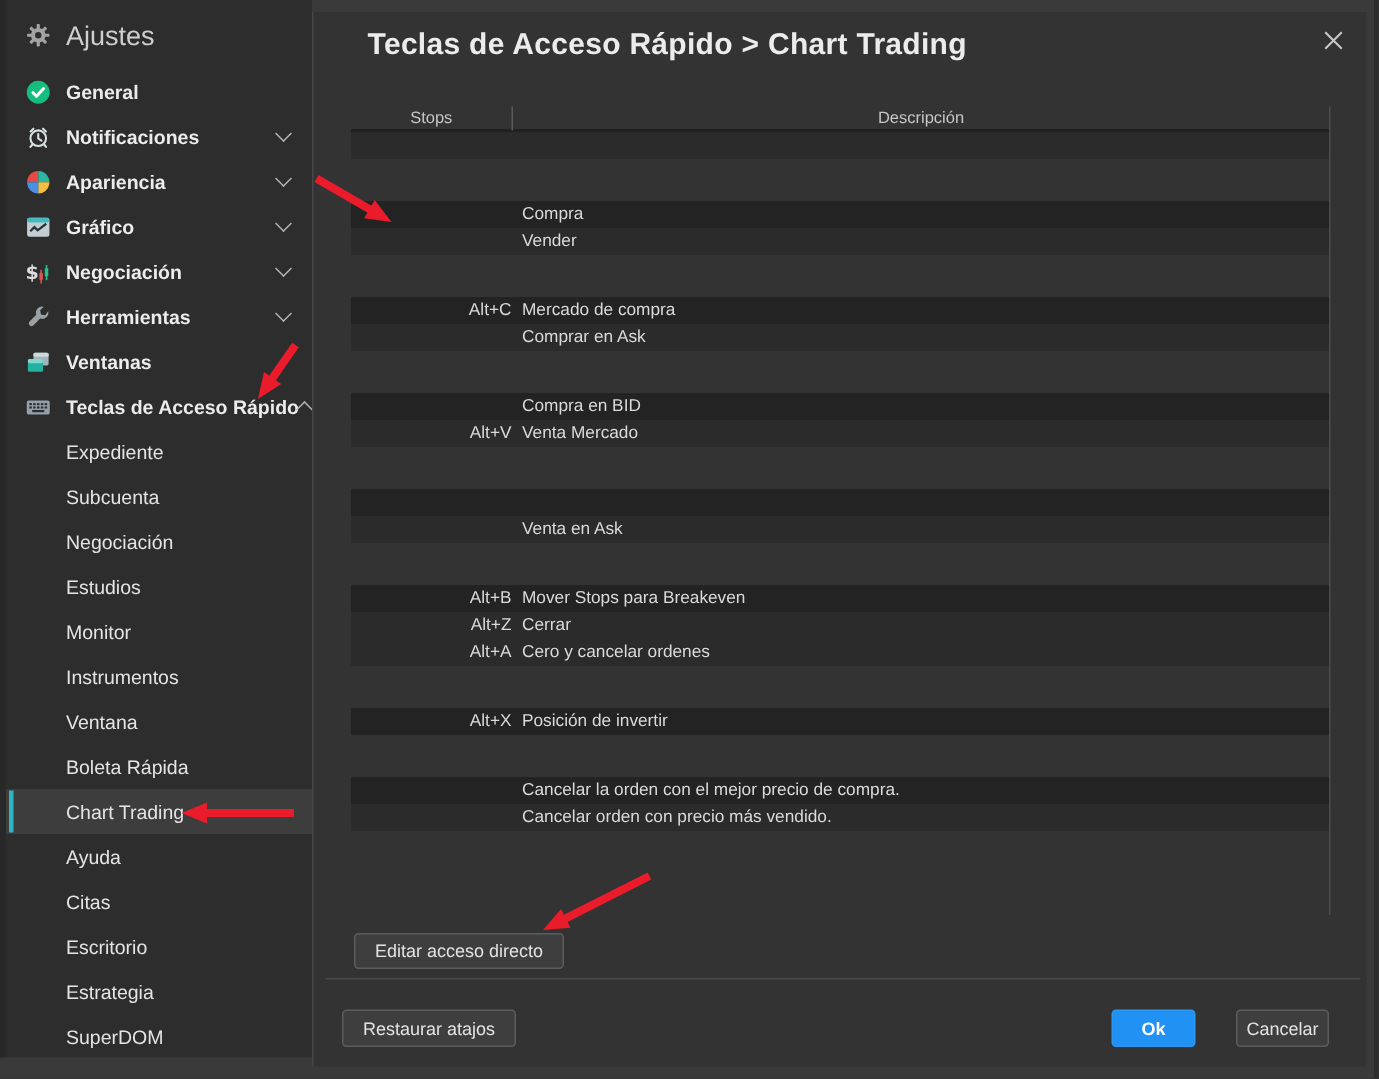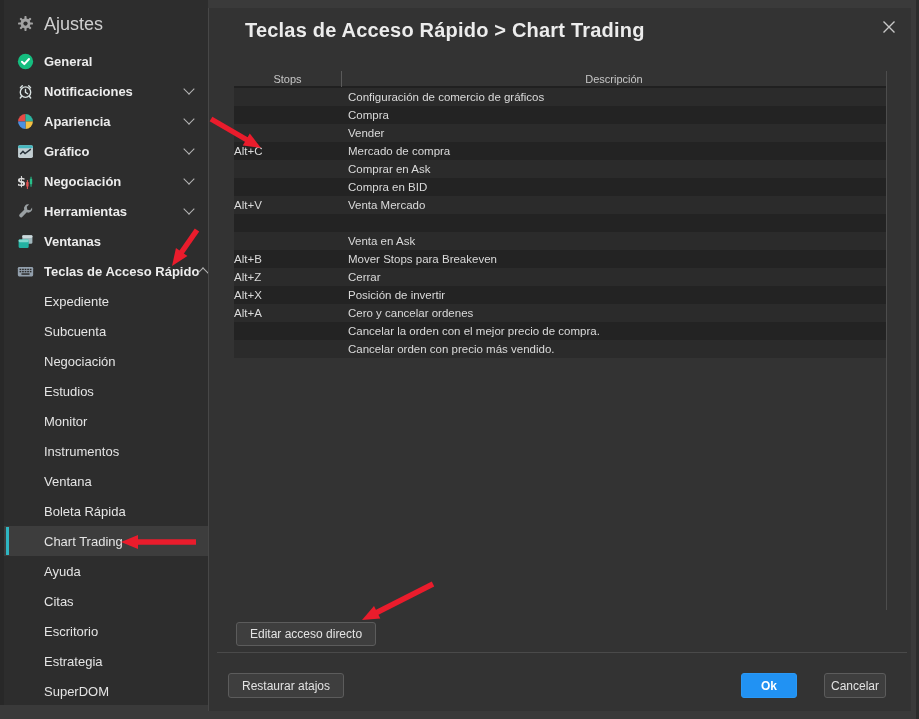--- a/index.html
+++ b/index.html
@@ -37,22 +37,22 @@
   .dialog-title{position:absolute;left:36px;top:11px;font-size:20px;font-weight:600;color:#ececec;letter-spacing:0.2px;}
   .close-btn{position:absolute;right:13px;top:10px;width:18px;height:18px;display:flex;align-items:center;justify-content:center;cursor:default;}
 
   .list{position:absolute;left:25px;top:63px;width:653px;height:539px;border-right:1px solid #4d4d4d;box-sizing:border-box;}
   .list-header{display:grid;grid-template-columns:107px 1fr;height:17px;line-height:16px;
     font-size:11px;color:#c6c6c6;border-bottom:2px solid #202020;box-sizing:border-box;}
   .list-header .col-shortcut{text-align:center;}
   .list-header .col-desc{text-align:center;border-left:1px solid #5a5a5a;}
   .srow{display:grid;grid-template-columns:107px 1fr;height:18px;line-height:18px;font-size:11.5px;color:#dadada;}
   .srow.odd{background:#2b2b2b;}
-  .srow.even{background:#232323;}
-  .cell-shortcut{text-align:left;white-space:nowrap;}
+  .srow.even{background:#232323;margin-top:28px;}
+  .cell-shortcut{text-align:right;white-space:nowrap;}
   .cell-desc{padding-left:7px;white-space:nowrap;overflow:hidden;}
 
   .btn{background:#3e3e3e;border:1px solid #5c5c5c;border-radius:3px;color:#e3e3e3;
     font-size:12px;font-family:inherit;cursor:default;}
   .edit-btn{position:absolute;left:27px;top:614px;height:24px;padding:0 13px;}
   .footer-divider{position:absolute;left:8px;right:4px;top:644px;height:1px;background:#4a4a4a;}
   .restore-btn{position:absolute;left:19px;top:665px;height:25px;padding:0 13px;}
   .ok-btn{position:absolute;left:532px;top:665px;width:56px;height:25px;
     background:#2192f3;border:1px solid #2a98f5;border-radius:3px;
     color:#ffffff;font-weight:700;font-size:12px;font-family:inherit;cursor:default;}
@@ -237,21 +237,20 @@
   </div>
 
   <div class="list">
     <div class="list-header">
       <div class="col-shortcut">Stops</div>
       <div class="col-desc">Descripción</div>
     </div>
     <div id="rows-container">
         <div class="srow odd">
           <span class="cell-shortcut"></span>
-          <span class="cell-desc">Configuración de comercio de gráficos</span>
         </div>
         <div class="srow even">
           <span class="cell-shortcut"></span>
           <span class="cell-desc">Compra</span>
         </div>
         <div class="srow odd">
           <span class="cell-shortcut"></span>
           <span class="cell-desc">Vender</span>
         </div>
         <div class="srow even">
@@ -278,27 +277,27 @@
           <span class="cell-desc">Venta en Ask</span>
         </div>
         <div class="srow even">
           <span class="cell-shortcut">Alt+B</span>
           <span class="cell-desc">Mover Stops para Breakeven</span>
         </div>
         <div class="srow odd">
           <span class="cell-shortcut">Alt+Z</span>
           <span class="cell-desc">Cerrar</span>
         </div>
+        <div class="srow odd">
+          <span class="cell-shortcut">Alt+A</span>
+          <span class="cell-desc">Cero y cancelar ordenes</span>
+        </div>
         <div class="srow even">
           <span class="cell-shortcut">Alt+X</span>
           <span class="cell-desc">Posición de invertir</span>
-        </div>
-        <div class="srow odd">
-          <span class="cell-shortcut">Alt+A</span>
-          <span class="cell-desc">Cero y cancelar ordenes</span>
         </div>
         <div class="srow even">
           <span class="cell-shortcut"></span>
           <span class="cell-desc">Cancelar la orden con el mejor precio de compra.</span>
         </div>
         <div class="srow odd">
           <span class="cell-shortcut"></span>
           <span class="cell-desc">Cancelar orden con precio más vendido.</span>
         </div>
       </div>

